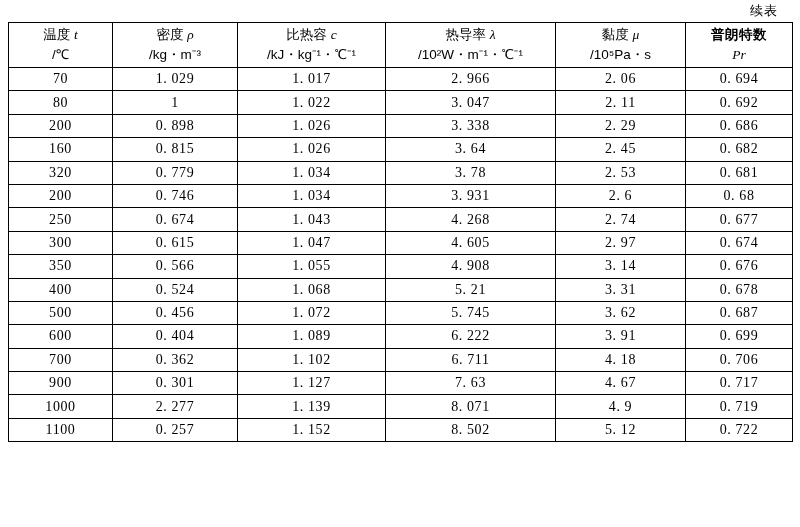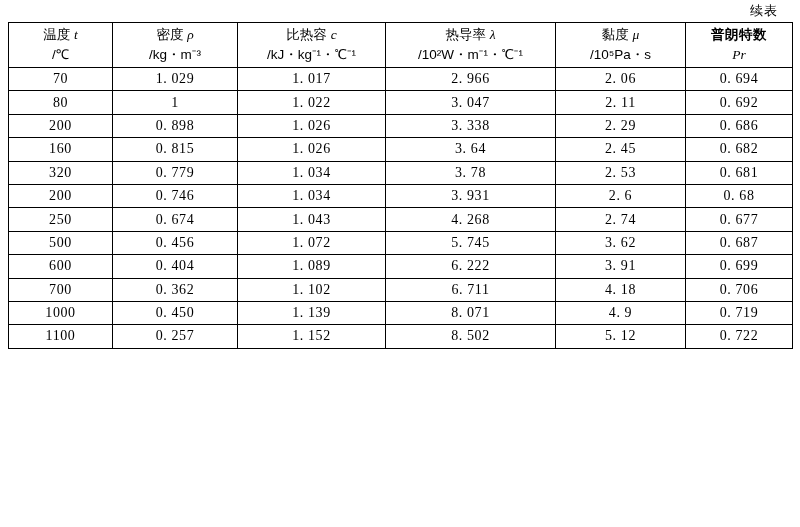--- a/index.html
+++ b/index.html
@@ -168,20 +168,44 @@
         </tr>
         <tr>
           <td>250</td>
           <td>0. 674</td>
           <td>1. 043</td>
           <td>4. 268</td>
           <td>2. 74</td>
           <td>0. 677</td>
         </tr>
         <tr>
+          <td>300</td>
+          <td>0. 615</td>
+          <td>1. 047</td>
+          <td>4. 605</td>
+          <td>2. 97</td>
+          <td>0. 674</td>
+        </tr>
+        <tr>
+          <td>350</td>
+          <td>0. 566</td>
+          <td>1. 055</td>
+          <td>4. 908</td>
+          <td>3. 14</td>
+          <td>0. 676</td>
+        </tr>
+        <tr>
+          <td>400</td>
+          <td>0. 524</td>
+          <td>1. 068</td>
+          <td>5. 21</td>
+          <td>3. 31</td>
+          <td>0. 678</td>
+        </tr>
+        <tr>
           <td>500</td>
           <td>0. 456</td>
           <td>1. 072</td>
           <td>5. 745</td>
           <td>3. 62</td>
           <td>0. 687</td>
         </tr>
         <tr>
           <td>600</td>
           <td>0. 404</td>
@@ -192,22 +216,30 @@
         </tr>
         <tr>
           <td>700</td>
           <td>0. 362</td>
           <td>1. 102</td>
           <td>6. 711</td>
           <td>4. 18</td>
           <td>0. 706</td>
         </tr>
         <tr>
+          <td>900</td>
+          <td>0. 301</td>
+          <td>1. 127</td>
+          <td>7. 63</td>
+          <td>4. 67</td>
+          <td>0. 717</td>
+        </tr>
+        <tr>
           <td>1000</td>
-          <td>0. 450</td>
+          <td>2. 277</td>
           <td>1. 139</td>
           <td>8. 071</td>
           <td>4. 9</td>
           <td>0. 719</td>
         </tr>
         <tr>
           <td>1100</td>
           <td>0. 257</td>
           <td>1. 152</td>
           <td>8. 502</td>

